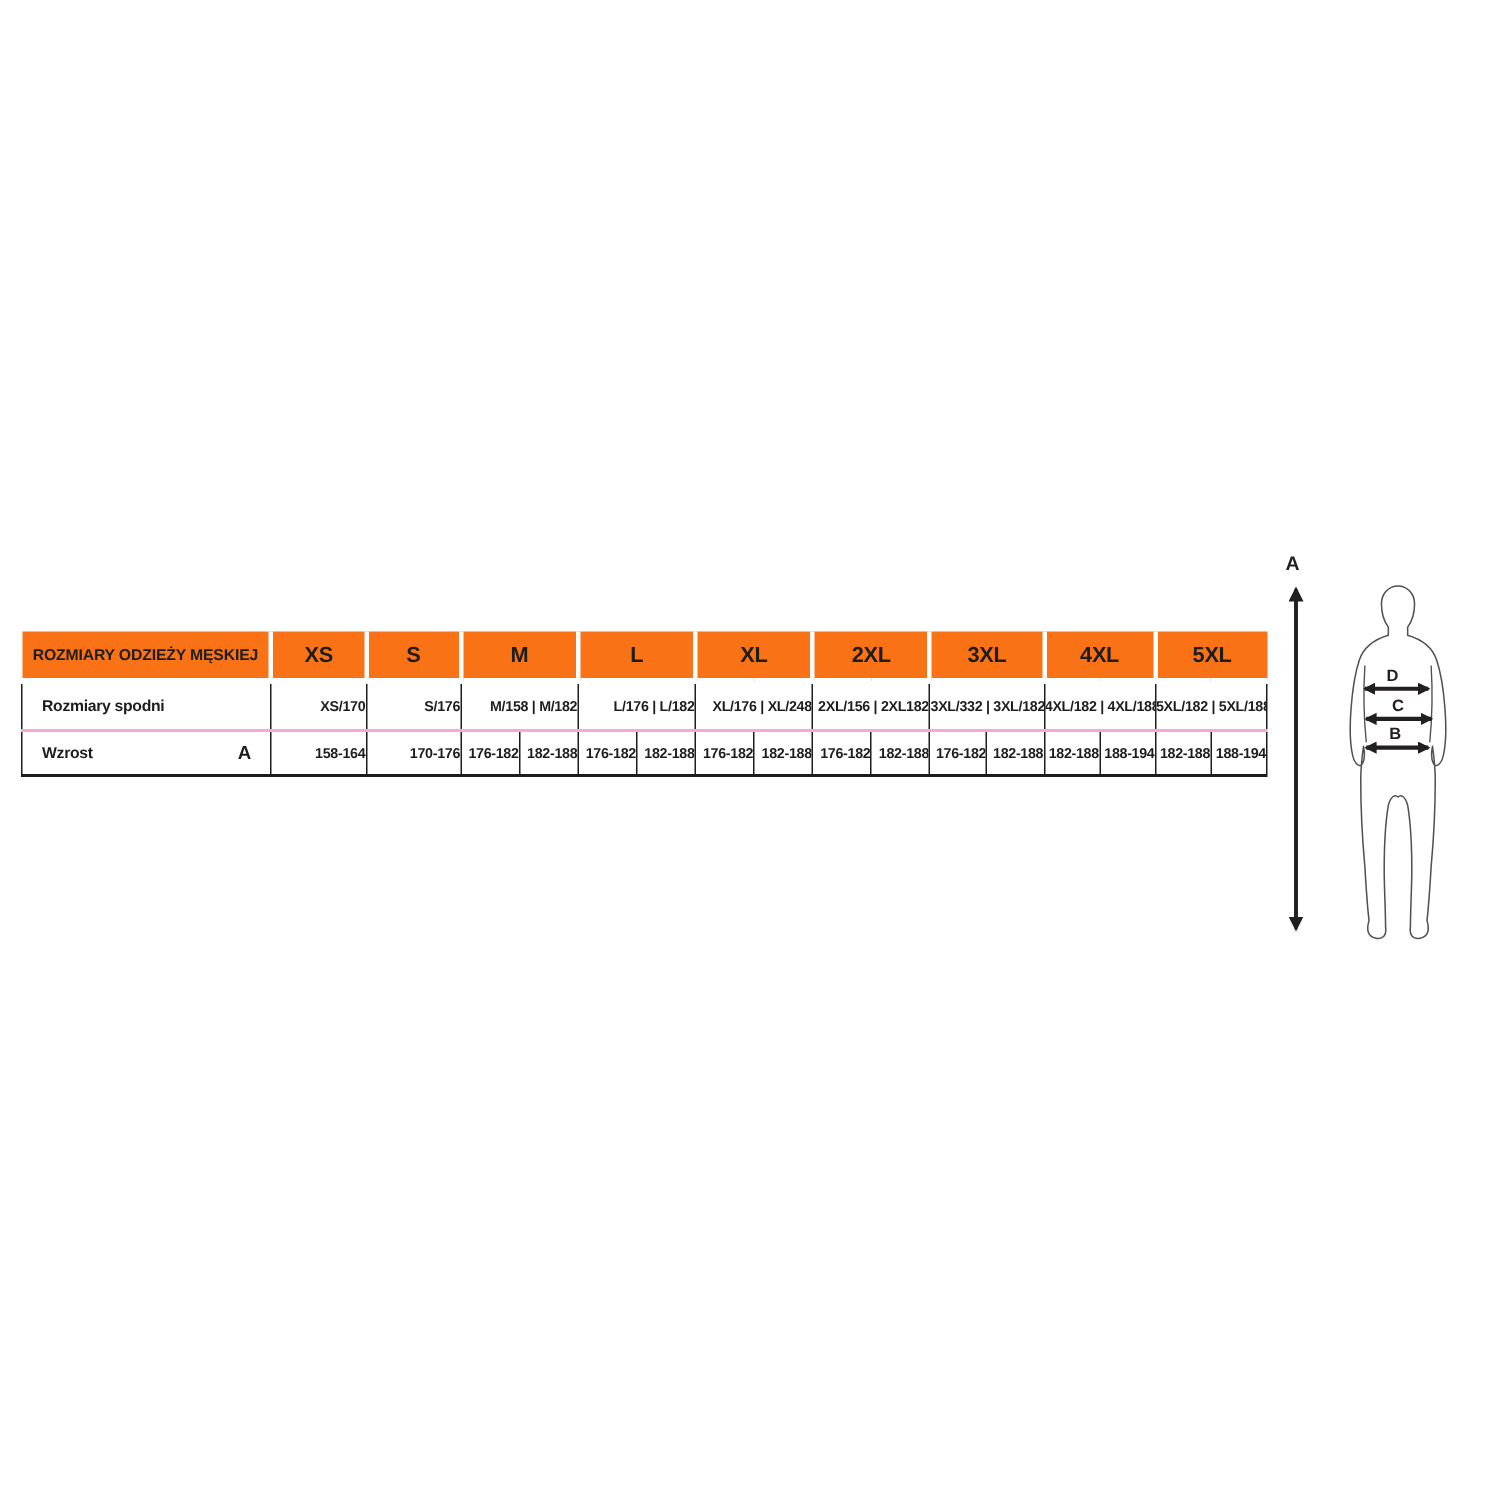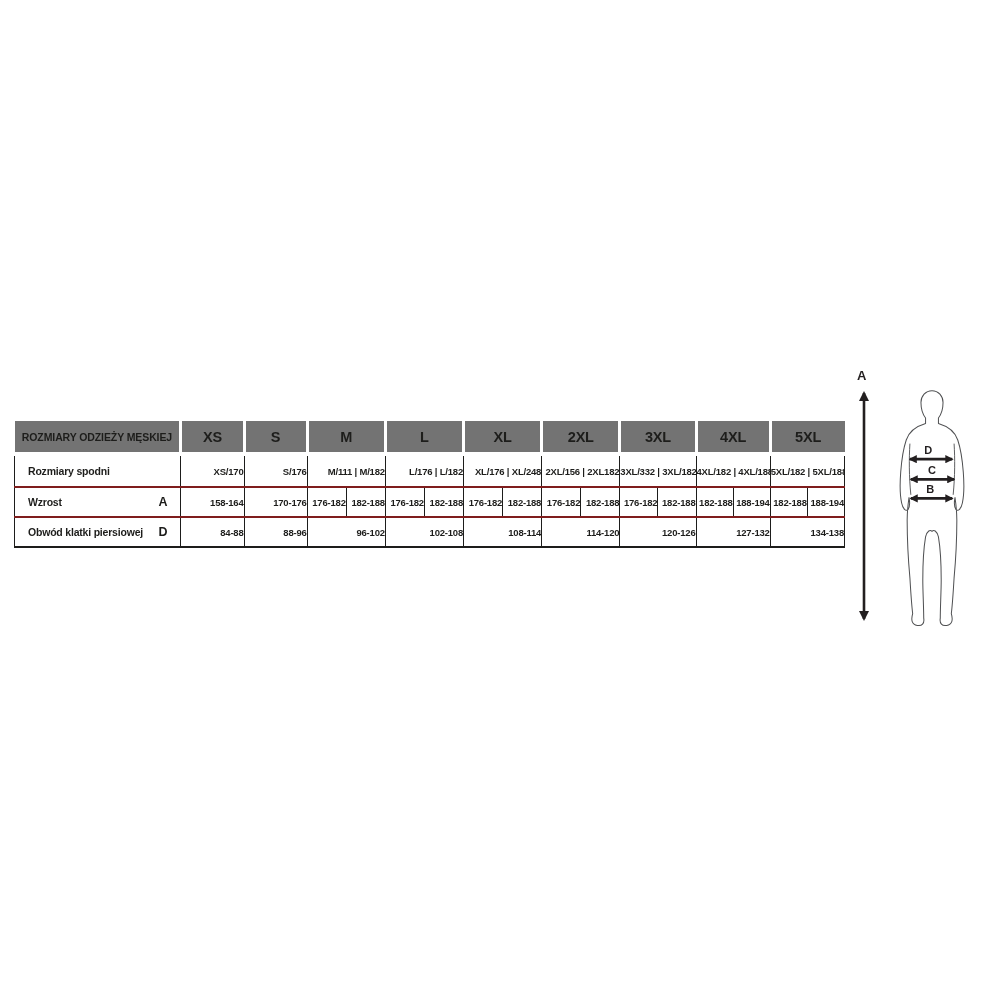--- a/index.html
+++ b/index.html
@@ -4,32 +4,32 @@
 <style>
   html,body{margin:0;padding:0;}
   body{
     width:1000px;height:1000px;position:relative;background:#ffffff;
     font-family:"Liberation Sans", sans-serif;color:#1d1d1b;overflow:hidden;
   }
   
   .size-table-wrap{position:absolute;left:14px;top:421px;}
   table{border-collapse:collapse;table-layout:fixed;width:831px;}
   thead th{
-    background:#737373;color:#1d1d1b;font-weight:800;font-size:14.5px;
+    background:#f97316;color:#1d1d1b;font-weight:800;font-size:14.5px;
     border-right:3px solid #ffffff;border-bottom:4px solid #ffffff;
     height:31px;padding:0;text-align:center;letter-spacing:-0.2px;
   }
   thead th:last-child{border-right:none;}
   thead th.title-th{font-size:10.5px;letter-spacing:-0.1px;}
   tbody td{
     border:1px solid #1d1d1b;text-align:right;vertical-align:middle;
     font-size:9.5px;font-weight:700;height:28px;padding:0;letter-spacing:-0.2px;
     white-space:nowrap;overflow:hidden;
   }
-  tbody tr{border-top:2px solid #7f1d1d;}
+  tbody tr{border-top:2px solid #f9a8d4;}
   tbody tr:first-child{border-top:none;}
   tbody tr:first-child td{height:30px;}
   tbody tr:last-child{border-bottom:2.5px solid #1d1d1b;}
   td.label-cell{text-align:left;margin-left:40px;}
   .label-flex{display:flex;justify-content:space-between;align-items:center;padding:0 13px 0 13px;}
   .row-label{font-size:10.5px;font-weight:700;letter-spacing:-0.2px;}
   .row-letter{font-size:12.5px;font-weight:800;}
   
   .figure{position:absolute;left:852px;top:368px;width:145px;height:268px;}
   .a-label{position:absolute;left:5px;top:0px;font-size:13px;font-weight:800;color:#231f20;}
@@ -84,21 +84,21 @@
 
     <tr>
           <td class="label-cell">
             <div class="label-flex">
               <span class="row-label">Rozmiary spodni</span>
               <span class="row-letter"></span>
             </div>
           </td>
           <td class="val-cell" colspan="1">XS/170</td>
           <td class="val-cell" colspan="1">S/176</td>
-          <td class="val-cell" colspan="2">M/111 | M/182</td>
+          <td class="val-cell" colspan="2">M/158 | M/182</td>
           <td class="val-cell" colspan="2">L/176 | L/182</td>
           <td class="val-cell" colspan="2">XL/176 | XL/248</td>
           <td class="val-cell" colspan="2">2XL/156 | 2XL182</td>
           <td class="val-cell" colspan="2">3XL/332 | 3XL/182</td>
           <td class="val-cell" colspan="2">4XL/182 | 4XL/188</td>
           <td class="val-cell" colspan="2">5XL/182 | 5XL/188</td>
         </tr>
         <tr>
           <td class="label-cell">
             <div class="label-flex">
@@ -115,37 +115,20 @@
           <td class="val-cell sub">176-182</td>
           <td class="val-cell sub">182-188</td>
           <td class="val-cell sub">176-182</td>
           <td class="val-cell sub">182-188</td>
           <td class="val-cell sub">176-182</td>
           <td class="val-cell sub">182-188</td>
           <td class="val-cell sub">182-188</td>
           <td class="val-cell sub">188-194</td>
           <td class="val-cell sub">182-188</td>
           <td class="val-cell sub">188-194</td>
-        </tr>
-        <tr>
-          <td class="label-cell">
-            <div class="label-flex">
-              <span class="row-label">Obwód klatki piersiowej</span>
-              <span class="row-letter">D</span>
-            </div>
-          </td>
-          <td class="val-cell" colspan="1">84-88</td>
-          <td class="val-cell" colspan="1">88-96</td>
-          <td class="val-cell" colspan="2">96-102</td>
-          <td class="val-cell" colspan="2">102-108</td>
-          <td class="val-cell" colspan="2">108-114</td>
-          <td class="val-cell" colspan="2">114-120</td>
-          <td class="val-cell" colspan="2">120-126</td>
-          <td class="val-cell" colspan="2">127-132</td>
-          <td class="val-cell" colspan="2">134-138</td>
         </tr>
       </tbody>
   </table>
 </div>
 
 <div class="figure">
   <span class="a-label">A</span>
 
   <svg class="v-arrow" width="18" height="242" viewBox="0 0 18 242">
     <defs>

